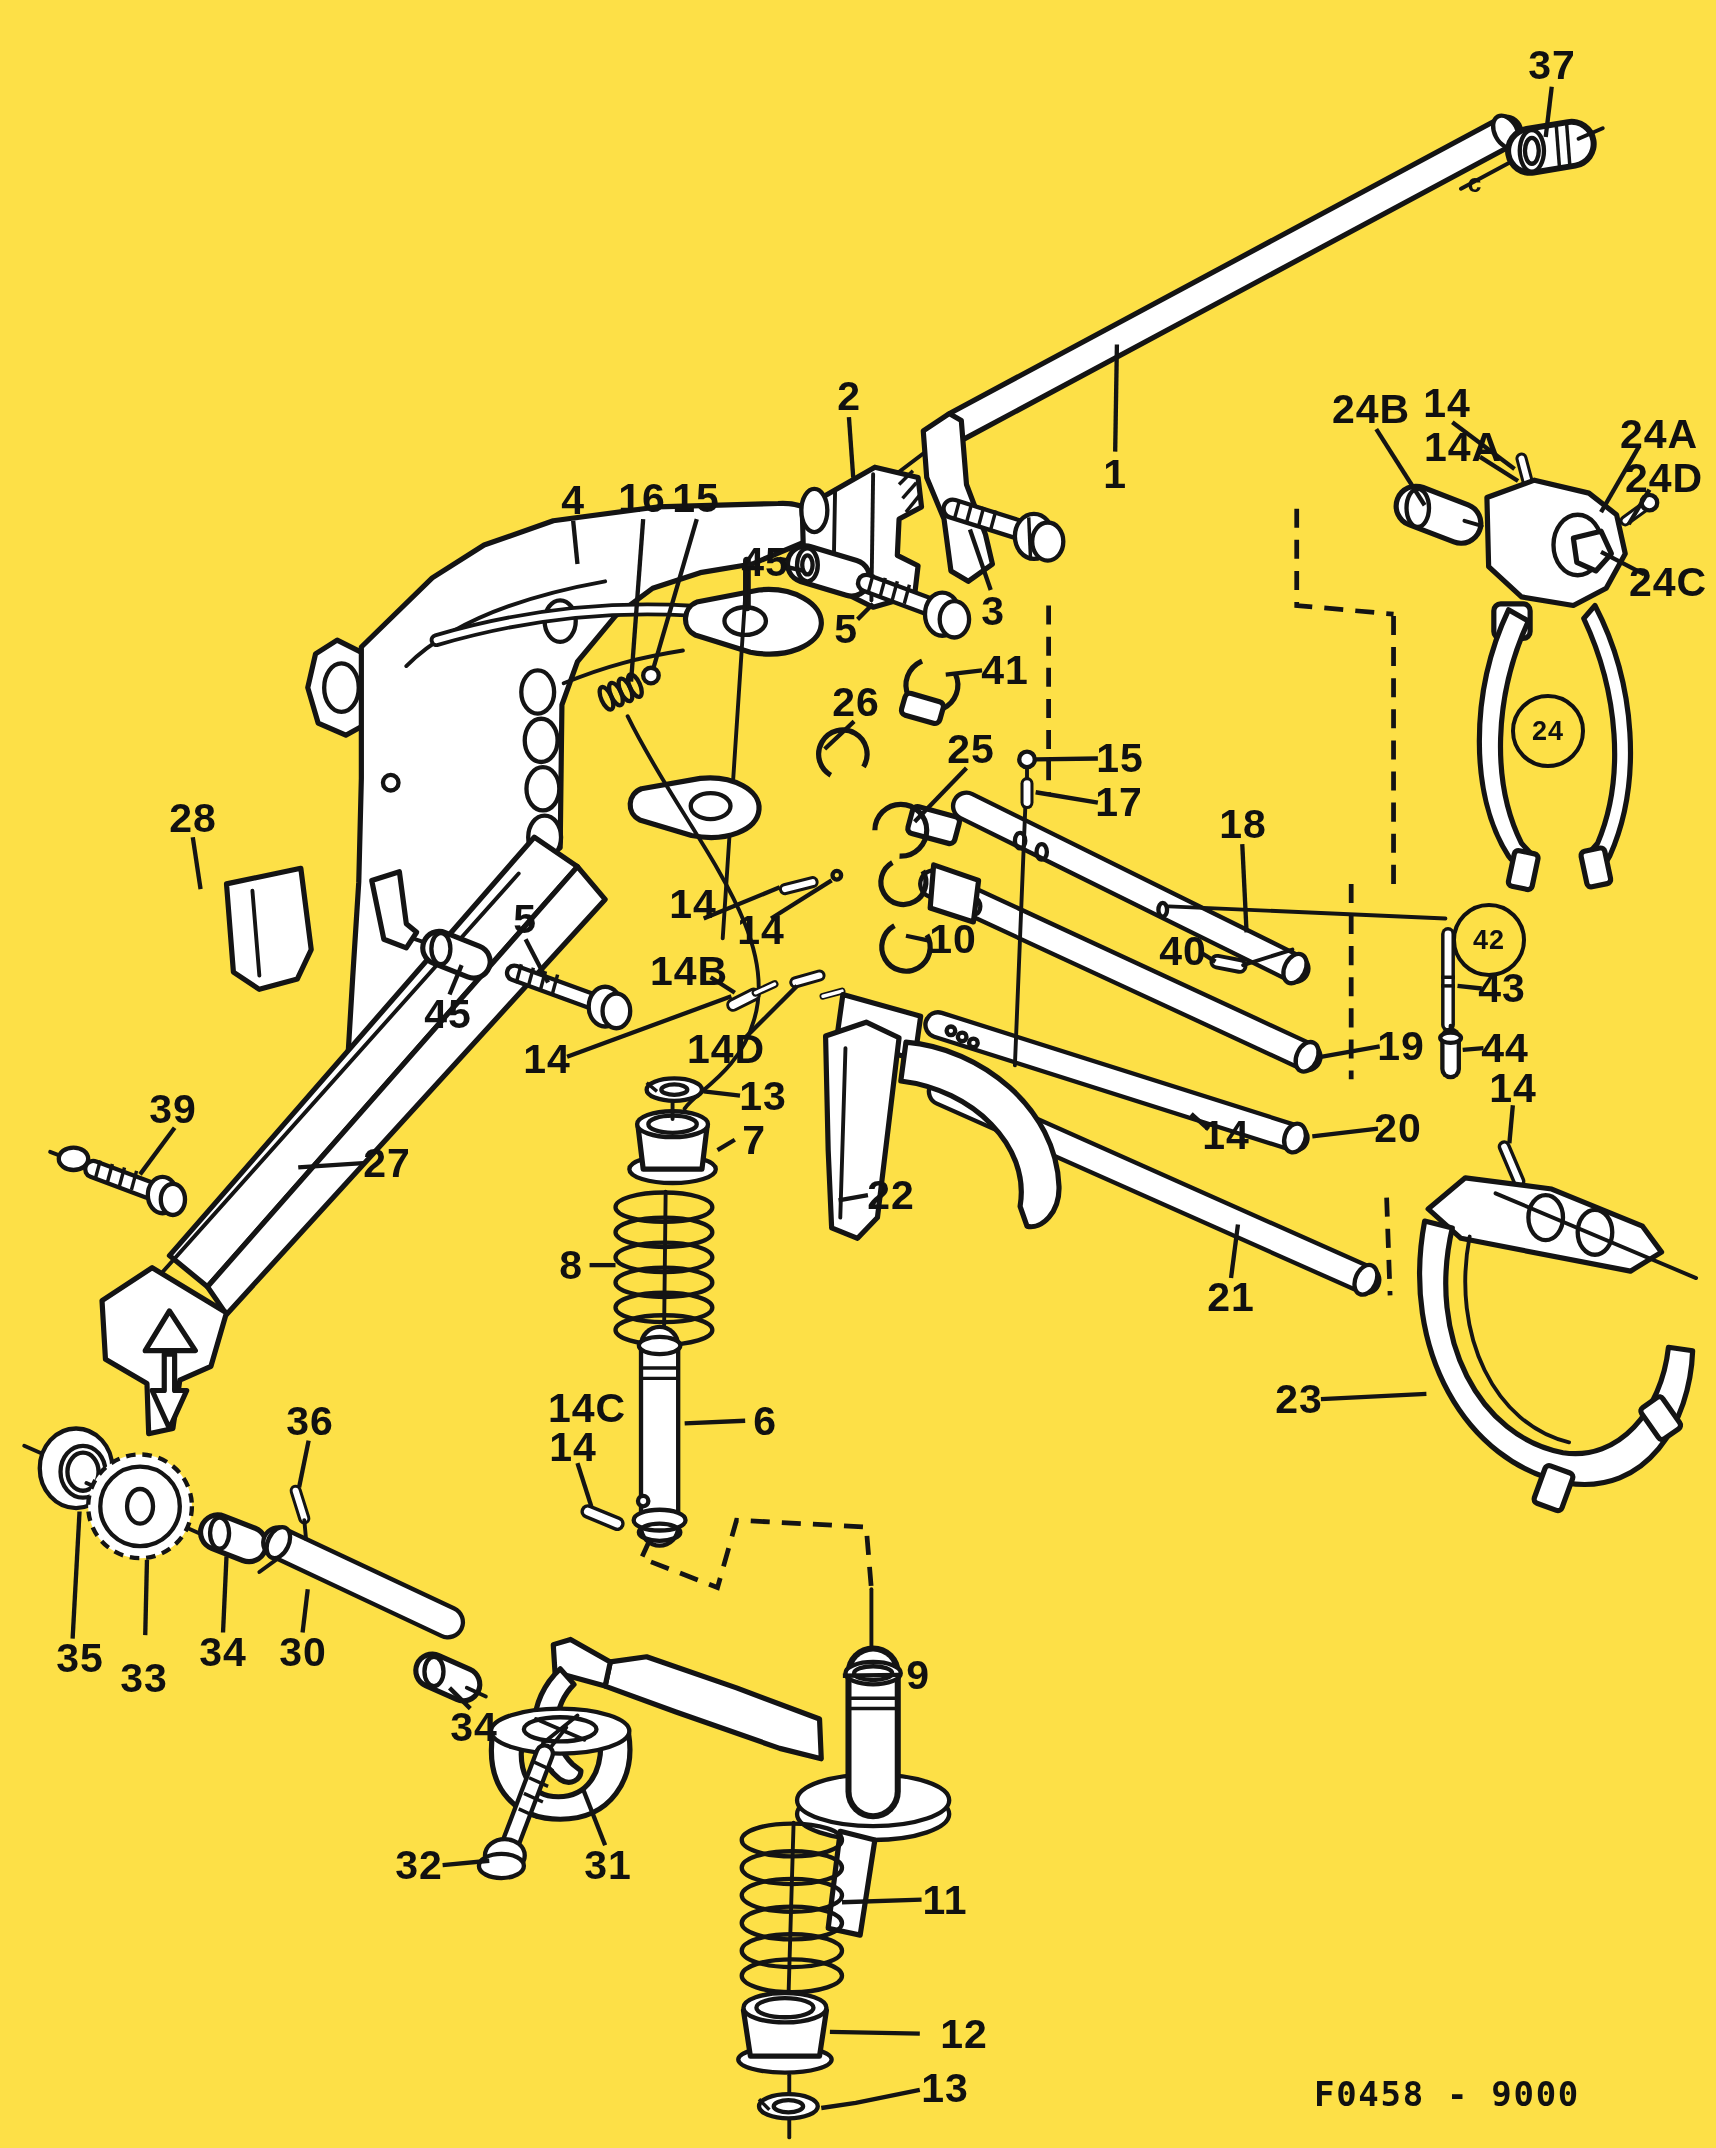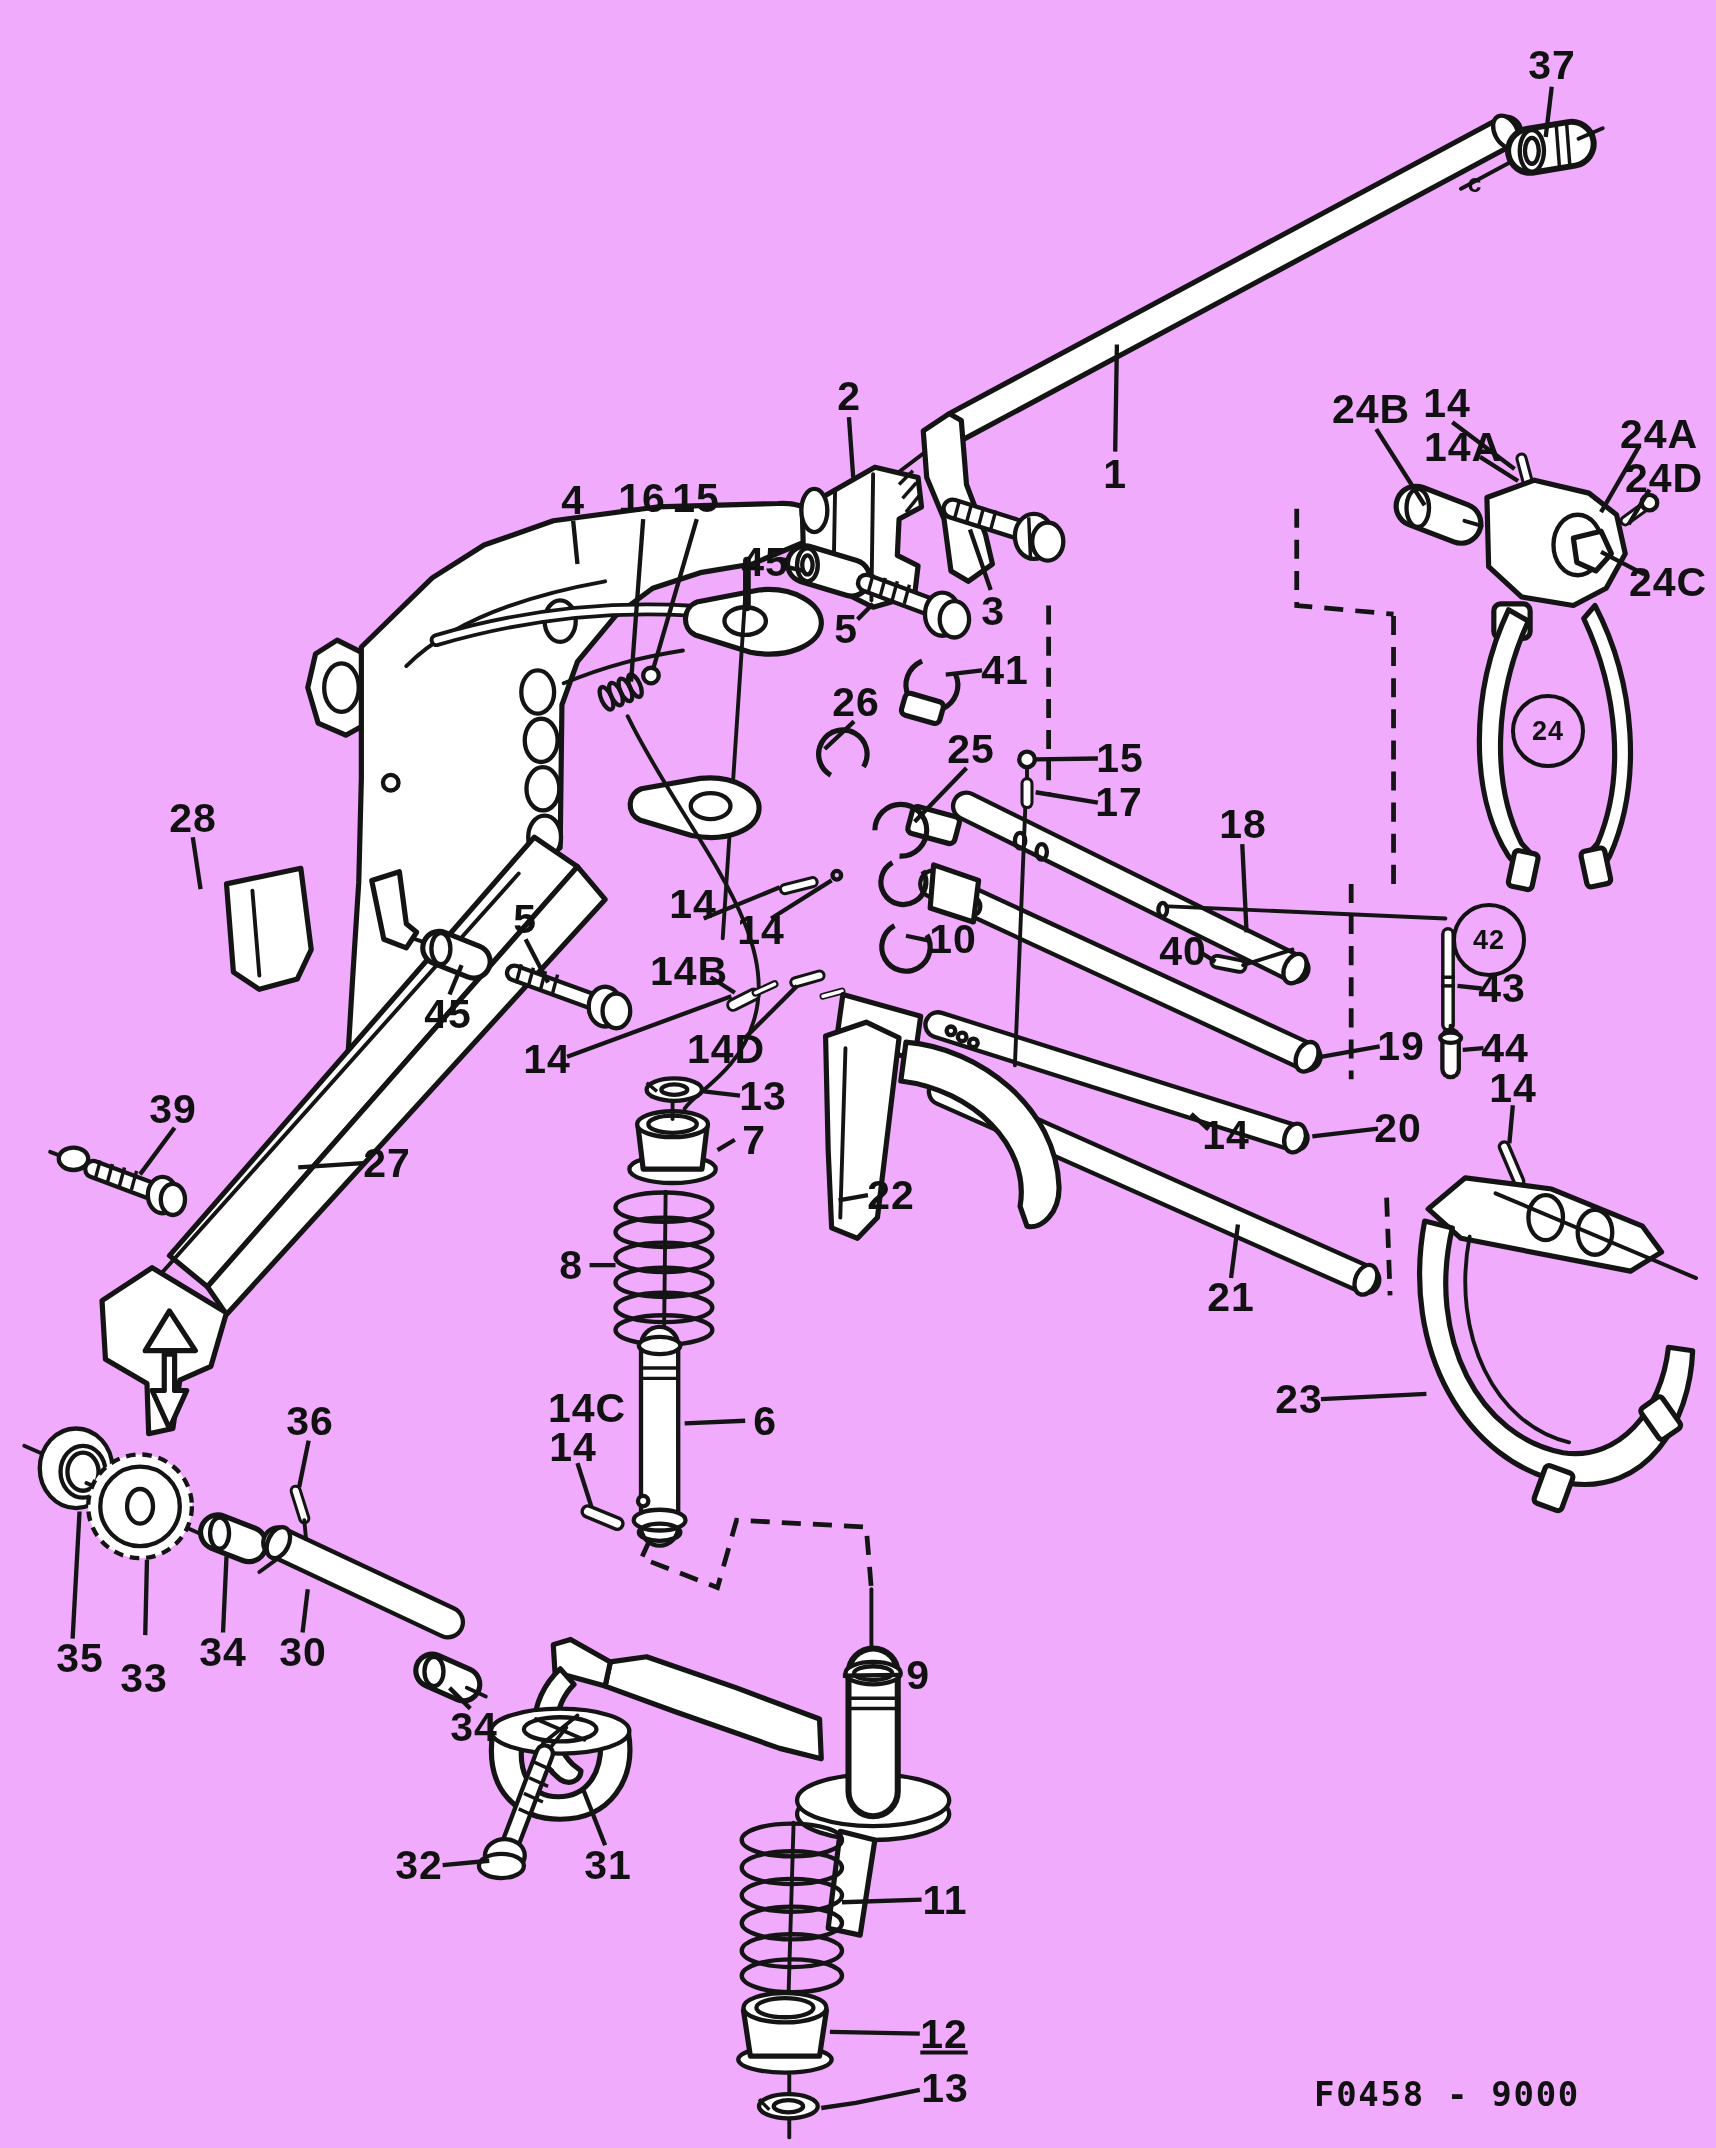--- a/index.html
+++ b/index.html
@@ -1,16 +1,16 @@
 <!DOCTYPE html>
 <html style="font-size:14px"><head>
 <meta charset="utf-8">
 <style>
   html,body{margin:0;padding:0;background:#fff;}
-  #canvas{position:relative;width:1716px;height:2149px;background:#f0abfc;
+  #canvas{position:relative;width:1716px;height:2149px;background:#fde047;
           font-family:"Liberation Sans", sans-serif;overflow:hidden;}
   svg{position:absolute;left:0;top:0;}
   .p{fill:#fff;stroke:#141414;stroke-width:6;stroke-linejoin:round;}
   .pn{fill:none;stroke:#141414;stroke-width:6;stroke-linejoin:round;}
   .e{fill:#fff;stroke:#141414;stroke-width:5;}
   .eo{fill:none;stroke:#141414;stroke-width:5;}
   .k{stroke:#141414;stroke-linecap:round;}
   .w{stroke:#ffffff;stroke-linecap:round;}
   .t{stroke:#141414;stroke-width:4.5;fill:none;stroke-linecap:round;}
   .dash{stroke:#141414;stroke-width:5.5;fill:none;stroke-dasharray:22 14;}
@@ -528,21 +528,21 @@
       <span class="lbl" style="left: 689px; top: 971px;">14B</span>
       <span class="lbl" style="left: 726px; top: 1049px;">14D</span>
       <span class="lbl" style="left: 763px; top: 1096px;">13</span>
       <span class="lbl" style="left: 754px; top: 1140px;">7</span>
       <span class="lbl" style="left: 571px; top: 1265px;">8</span>
       <span class="lbl" style="left: 587px; top: 1408px;">14C</span>
       <span class="lbl" style="left: 573px; top: 1447px;">14</span>
       <span class="lbl" style="left: 765px; top: 1421px;">6</span>
       <span class="lbl" style="left: 918px; top: 1675px;">9</span>
       <span class="lbl" style="left: 945px; top: 1900px;">11</span>
-      <span class="lbl" style="left: 944px; top: 2034px; text-decoration: underline;">12</span>
+      <span class="lbl" style="left: 964px; top: 2034px;">12</span>
       <span class="lbl" style="left: 945px; top: 2088px;">13</span>
       <span class="lbl" style="left: 193px; top: 818px;">28</span>
       <span class="lbl" style="left: 173px; top: 1109px;">39</span>
       <span class="lbl" style="left: 387px; top: 1163px;">27</span>
       <span class="lbl" style="left: 525px; top: 919px;">5</span>
       <span class="lbl" style="left: 448px; top: 1014px;">45</span>
       <span class="lbl" style="left: 547px; top: 1059px;">14</span>
       <span class="lbl" style="left: 80px; top: 1658px;">35</span>
       <span class="lbl" style="left: 144px; top: 1654px; margin-top: 24px;">33</span>
       <span class="lbl" style="left: 223px; top: 1652px;">34</span>

